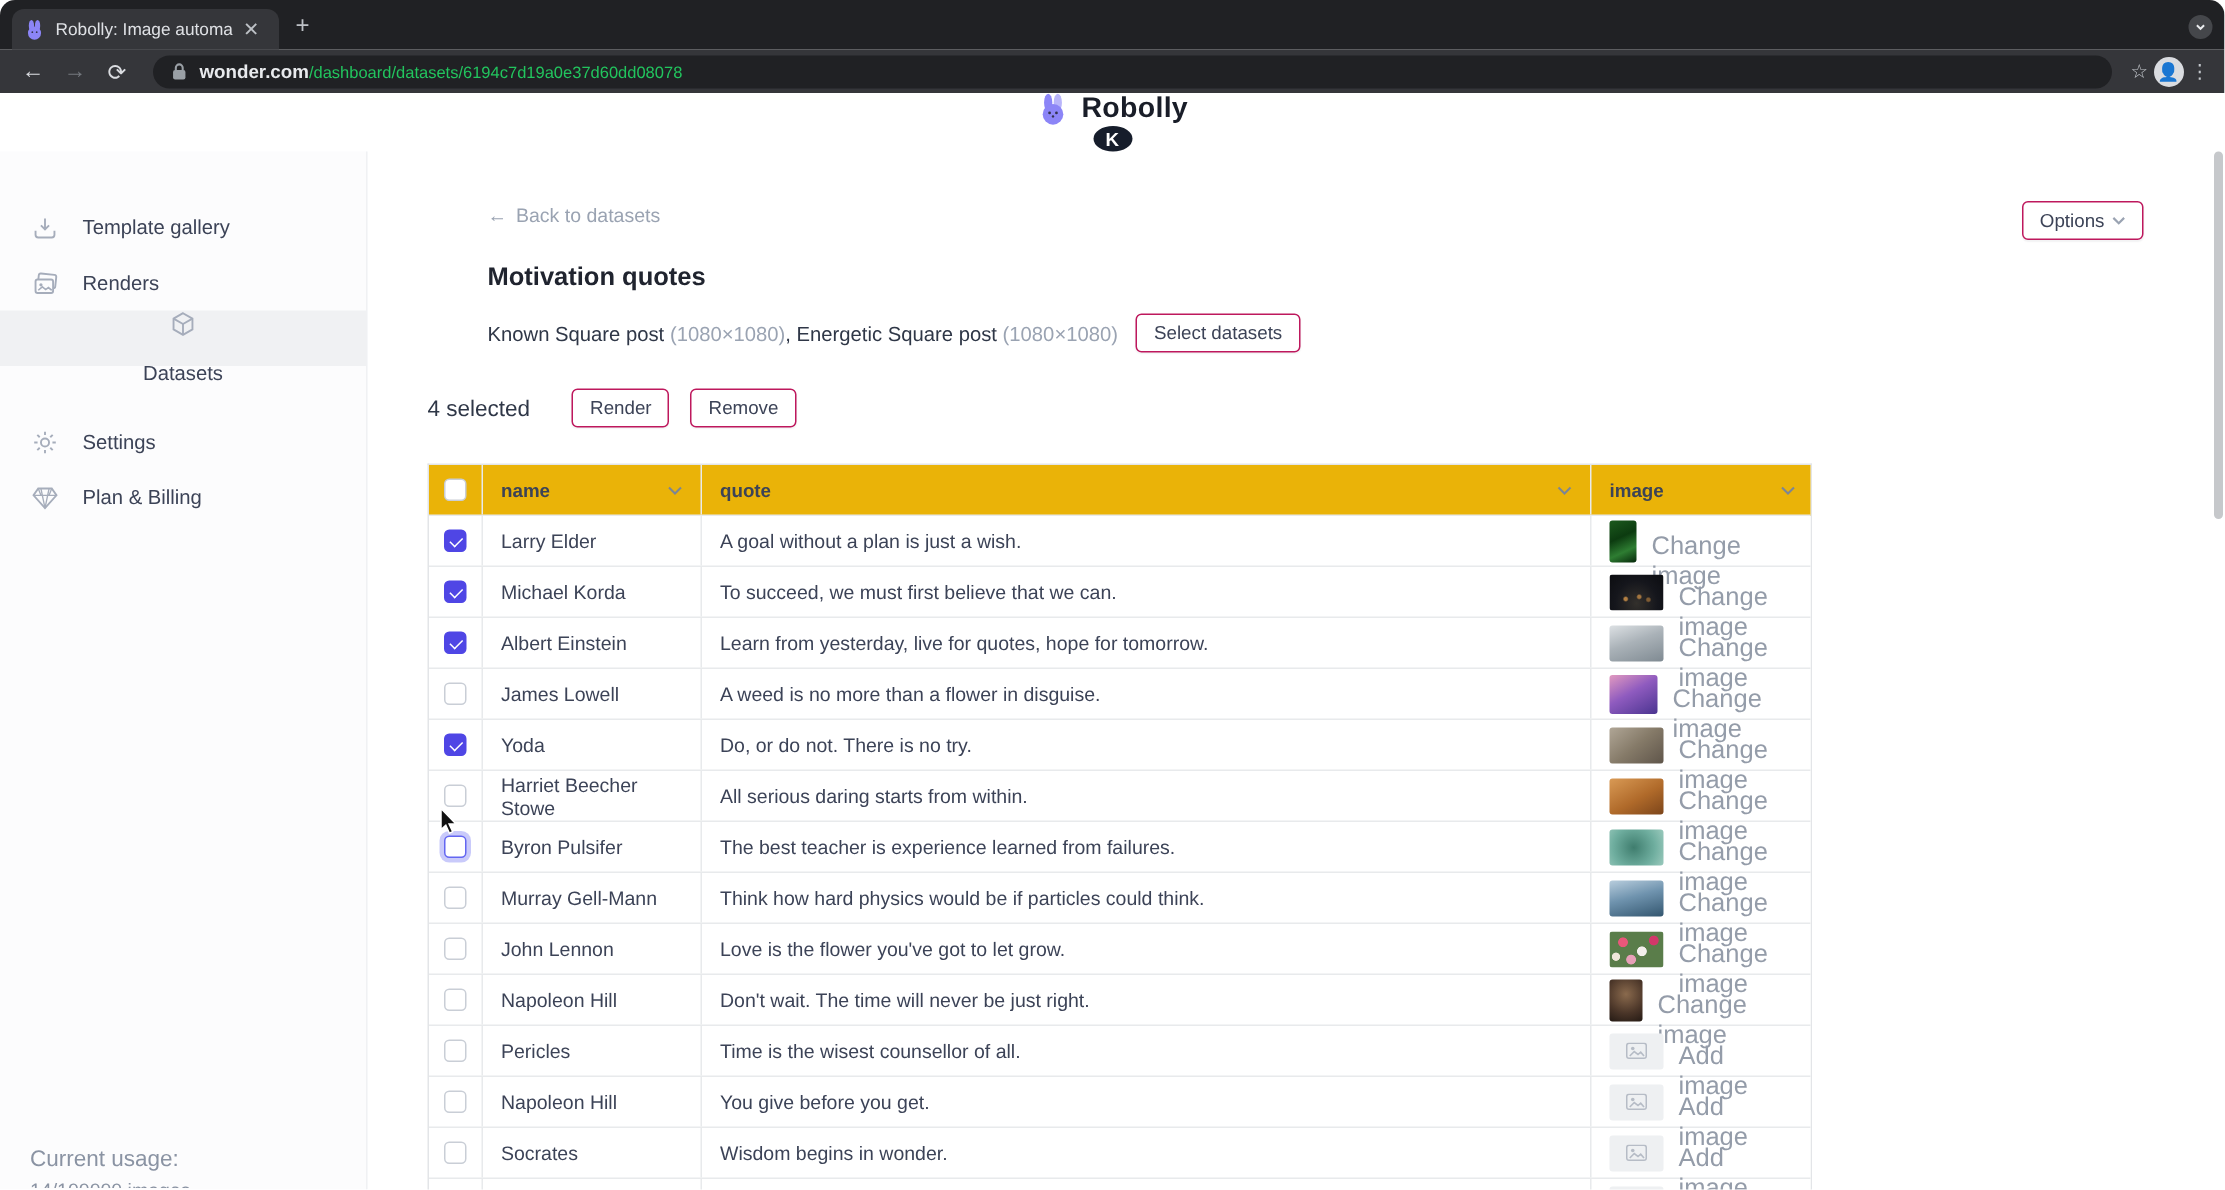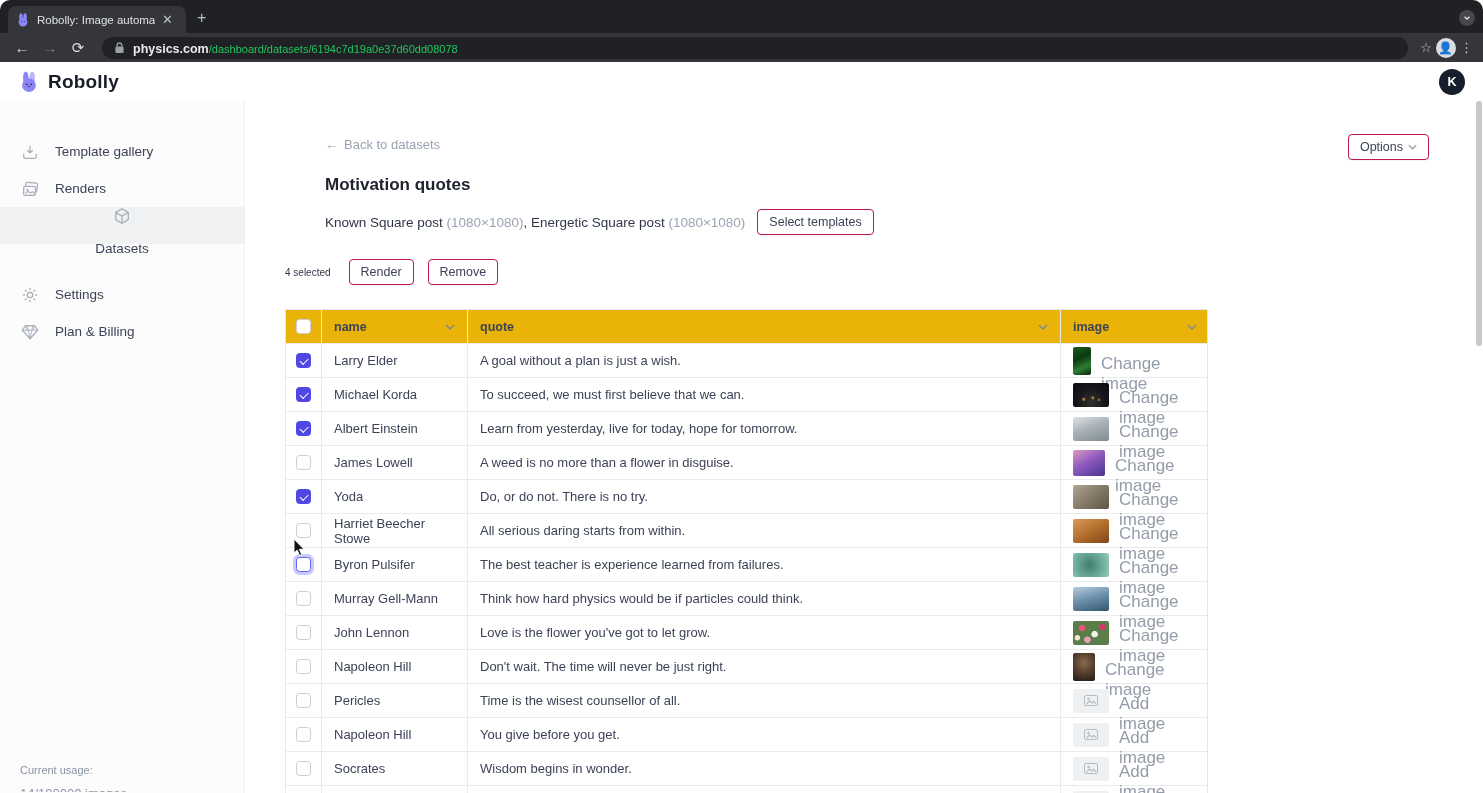--- a/index.html
+++ b/index.html
@@ -25,53 +25,53 @@
   .urlbar { flex:1; height:22px; background:#202124; border-radius:12px; margin:0 8px;
     display:flex; align-items:center; padding:0 12px; gap:8px; }
   .url-domain { color:#e8eaed; font-size:12.5px; font-weight:bold; }
   .url-path { color:#22c55e; font-size:11px; }
   .tb-icon { color:#c3c7cc; font-size:13px; }
   .avatar-chip { width:20px; height:20px; border-radius:50%; background:#dadce0;
     display:flex; align-items:center; justify-content:center; font-size:12px; color:#35363a; }
 
   
   .appheader { height:39px; background:#fff; display:flex; align-items:center;
-    justify-content:space-between; padding:0 18px; }
+    justify-content:space-between; padding:0 18px;flex-direction:column; }
   .logo { display:flex; align-items:center; gap:8px; }
   .logo-text { font-size:19px; font-weight:bold; color:#191d28; letter-spacing:.2px; }
   .user-avatar { width:26px; height:26px; border-radius:50%; background:#161d2b; color:#fff;
     font-size:12.5px; font-weight:bold; display:flex; align-items:center; justify-content:center; }
 
   
   .workspace { display:flex; height:692px; }
   .sidebar { width:245px; flex:0 0 245px; background:#fcfcfd; border-right:1px solid #f0f1f3;
     padding-top:32px; position:relative; }
   .side-item { display:flex; align-items:center; gap:16px; height:37px; padding:0 20px;
     color:#3c4357; font-size:13.5px; cursor:default; }
   .side-item.active { background:#f0f1f3;flex-direction:column; }
   .side-item .icon { width:19px; height:19px; display:flex; align-items:center; justify-content:center; }
   .side-gap { height:32px; }
-  .usage { position:absolute; left:20px; top:663px; color:#8a93a3; font-size:11px; }
+  .usage { position:absolute; left:20px; top:663px; color:#8a93a3; font-size:15px; }
   .usage-clip { position:absolute; left:20px; top:685px; height:6px; overflow:hidden;
     color:#8a93a3; font-size:13px; }
 
   .main { flex:1; padding:34px 0 0 40px; position:relative; }
   .back-link { margin-left:40px; color:#9aa3b2; font-size:13px; display:inline-flex; gap:6px; }
   .page-title { margin-left:40px; margin-top:22px; font-size:17px; font-weight:bold; color:#20242f; }
   .tmpl-line { margin-left:40px; margin-top:14px; font-size:13.5px; color:#2f3747;
     display:flex; align-items:center; }
   .tmpl-size { color:#9aa3b2; }
   .btn { display:inline-flex; align-items:center; gap:5px; background:#fff; border:1px solid #be185d;
     border-radius:4px; padding:5px 11px; font-size:12.5px; color:#3c4357;
     box-shadow:0 1px 1px rgba(20,24,40,.05); cursor:default; white-space:nowrap; }
   .tmpl-line .btn { margin-left:12px; }
   .options-btn { position:absolute; top:33px; right:54px; }
   .options-btn svg { width:9px; height:7px; }
   .sel-row { margin-top:24px; display:flex; align-items:center; gap:14px; }
-  .sel-count { font-size:10px; color:#2f3747; margin-right:4px; }
+  .sel-count { font-size:15px; color:#2f3747; margin-right:14px; }
 
   
   .tbl { margin-top:24px; width:923px; border:1px solid #e3e5e8; border-bottom:none;
     font-size:13px; color:#3c4357; }
   .trow { display:flex; border-bottom:1px solid #e8eaec; background:#fff; height:34px; }
   .trow.head { background:#eab308; font-weight:bold; font-size:12.5px; }
   .cell { display:flex; align-items:center; border-right:1px solid #e8eaec; padding:0 12px; }
   .cell:last-child { border-right:none; }
   .c-cb { width:36px; flex:0 0 36px; justify-content:center; padding:0; }
   .c-name { width:146px; flex:0 0 146px; justify-content:space-between; }
@@ -145,21 +145,21 @@
 </div>
 <div class="toolbar">
   <span class="navbtn">←</span>
   <span class="navbtn disabled">→</span>
   <span class="navbtn">⟳</span>
   <div class="urlbar">
     <svg width="11" height="13" viewBox="0 0 12 14">
       <rect x="1.5" y="6" width="9" height="7" rx="1.5" fill="#9aa0a6"></rect>
       <path d="M3.5 6V4.5a2.5 2.5 0 0 1 5 0V6" fill="none" stroke="#9aa0a6" stroke-width="1.5"></path>
     </svg>
-    <span><span class="url-domain">physics.com</span><span class="url-path">/dashboard/datasets/6194c7d19a0e37d60dd08078</span></span>
+    <span><span class="url-domain">wonder.com</span><span class="url-path">/dashboard/datasets/6194c7d19a0e37d60dd08078</span></span>
   </div>
   <span class="tb-icon">☆</span>
   <span class="avatar-chip">👤</span>
   <span class="tb-icon">⋮</span>
 </div>
 
 <div class="appheader">
   <div class="logo">
     <svg width="22" height="22" viewBox="0 0 24 24">
       <ellipse cx="8.5" cy="7" rx="3" ry="6.5" fill="#8c85f7"></ellipse>
@@ -248,21 +248,21 @@
       <svg viewBox="0 0 10 7">
           <path d="M1 1l4 4 4-4" fill="none" stroke="#9aa3b2" stroke-width="1.6"></path>
         </svg>
     </button>
     <div class="page-title">Motivation quotes</div>
     <div class="tmpl-line">
       <span style="white-space:pre;">Known Square post </span>
       <span class="tmpl-size">(1080×1080)</span>
       <span style="white-space:pre;">, Energetic Square post </span>
       <span class="tmpl-size">(1080×1080)</span>
-      <button class="btn">Select templates</button>
+      <button class="btn">Select datasets</button>
     </div>
     <div class="sel-row">
       <span class="sel-count">4 selected</span>
       <button class="btn">Render</button>
       <button class="btn">Remove</button>
     </div>
 
     <div class="tbl">
       <div class="trow head">
         <div class="cell c-cb">
@@ -331,21 +331,21 @@
   </div>
 
   <div class="trow">
     <div class="cell c-cb">
               <span class="checkbox checked"></span>
             </div>
     <div class="cell c-name">
               <span>Albert Einstein</span>
             </div>
     <div class="cell c-quote">
-              <span>Learn from yesterday, live for today, hope for tomorrow.</span>
+              <span>Learn from yesterday, live for quotes, hope for tomorrow.</span>
             </div>
     <div class="cell c-img">
       <span class="thumb thumb--clouds">
         
       </span>
       <span class="img-action">Change image</span>
     </div>
   </div>
 
   <div class="trow">

